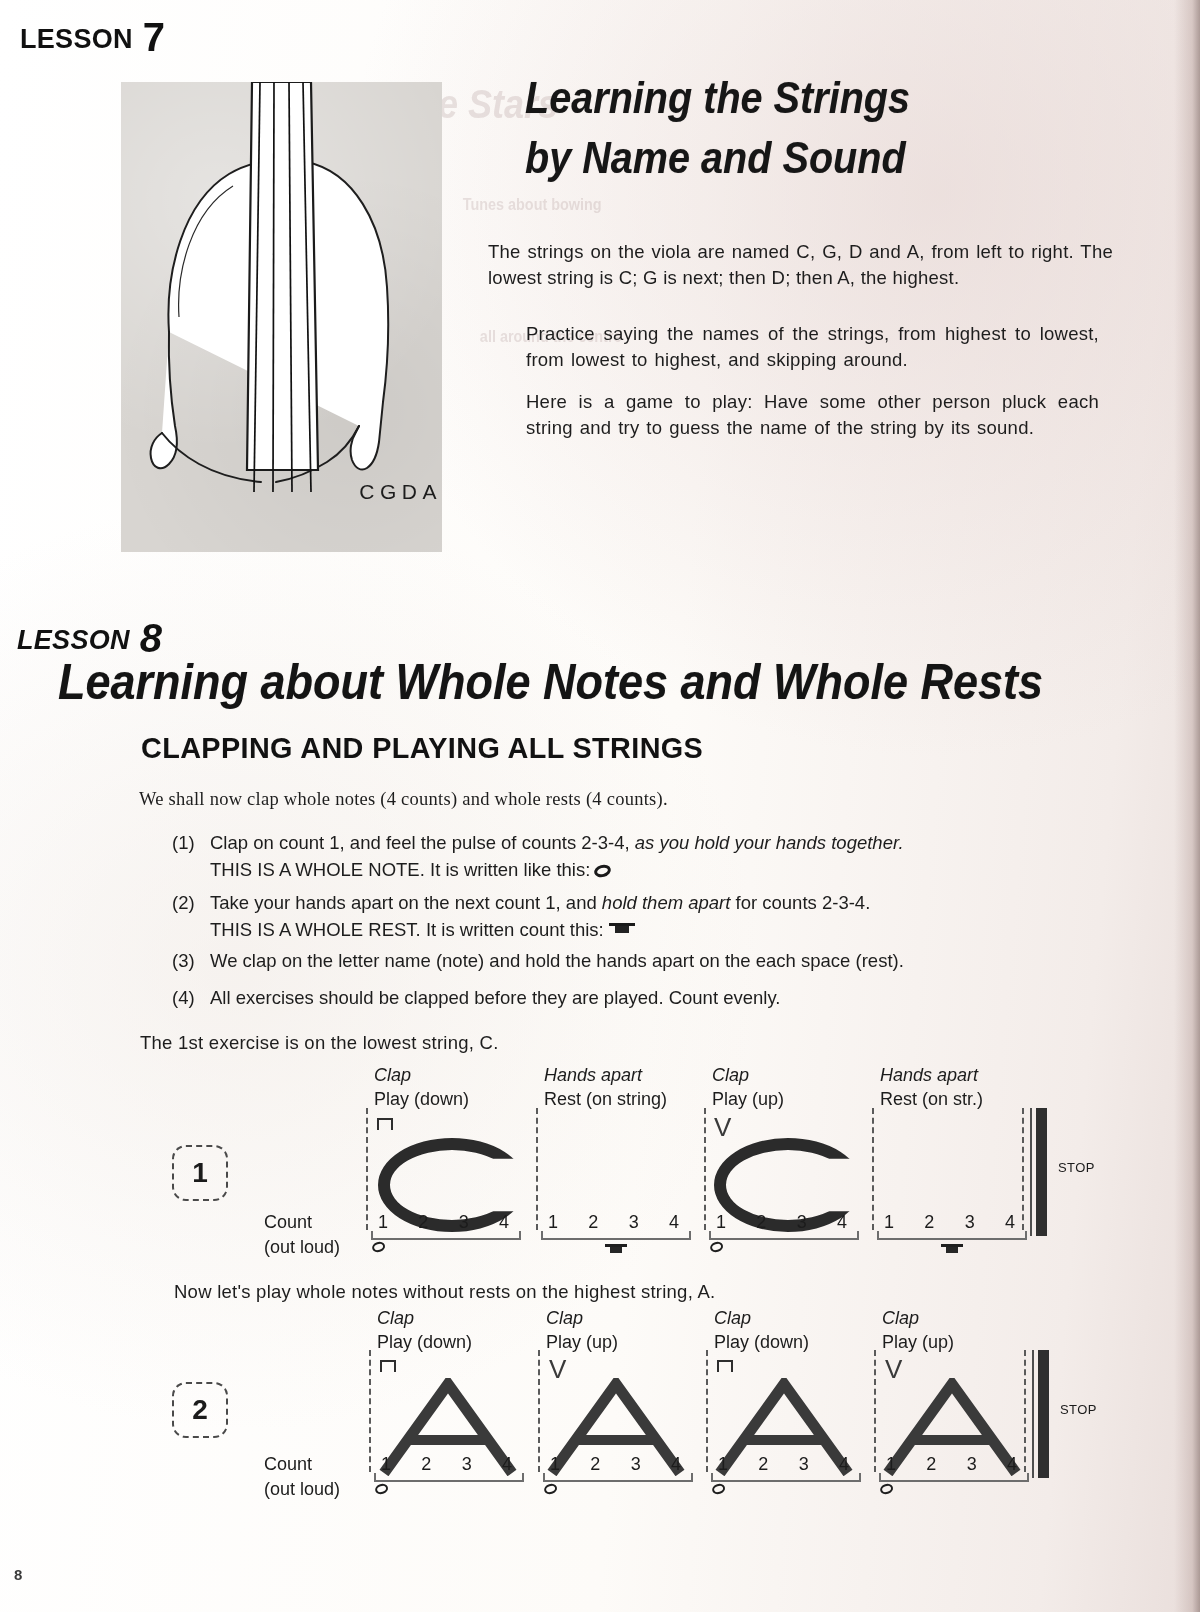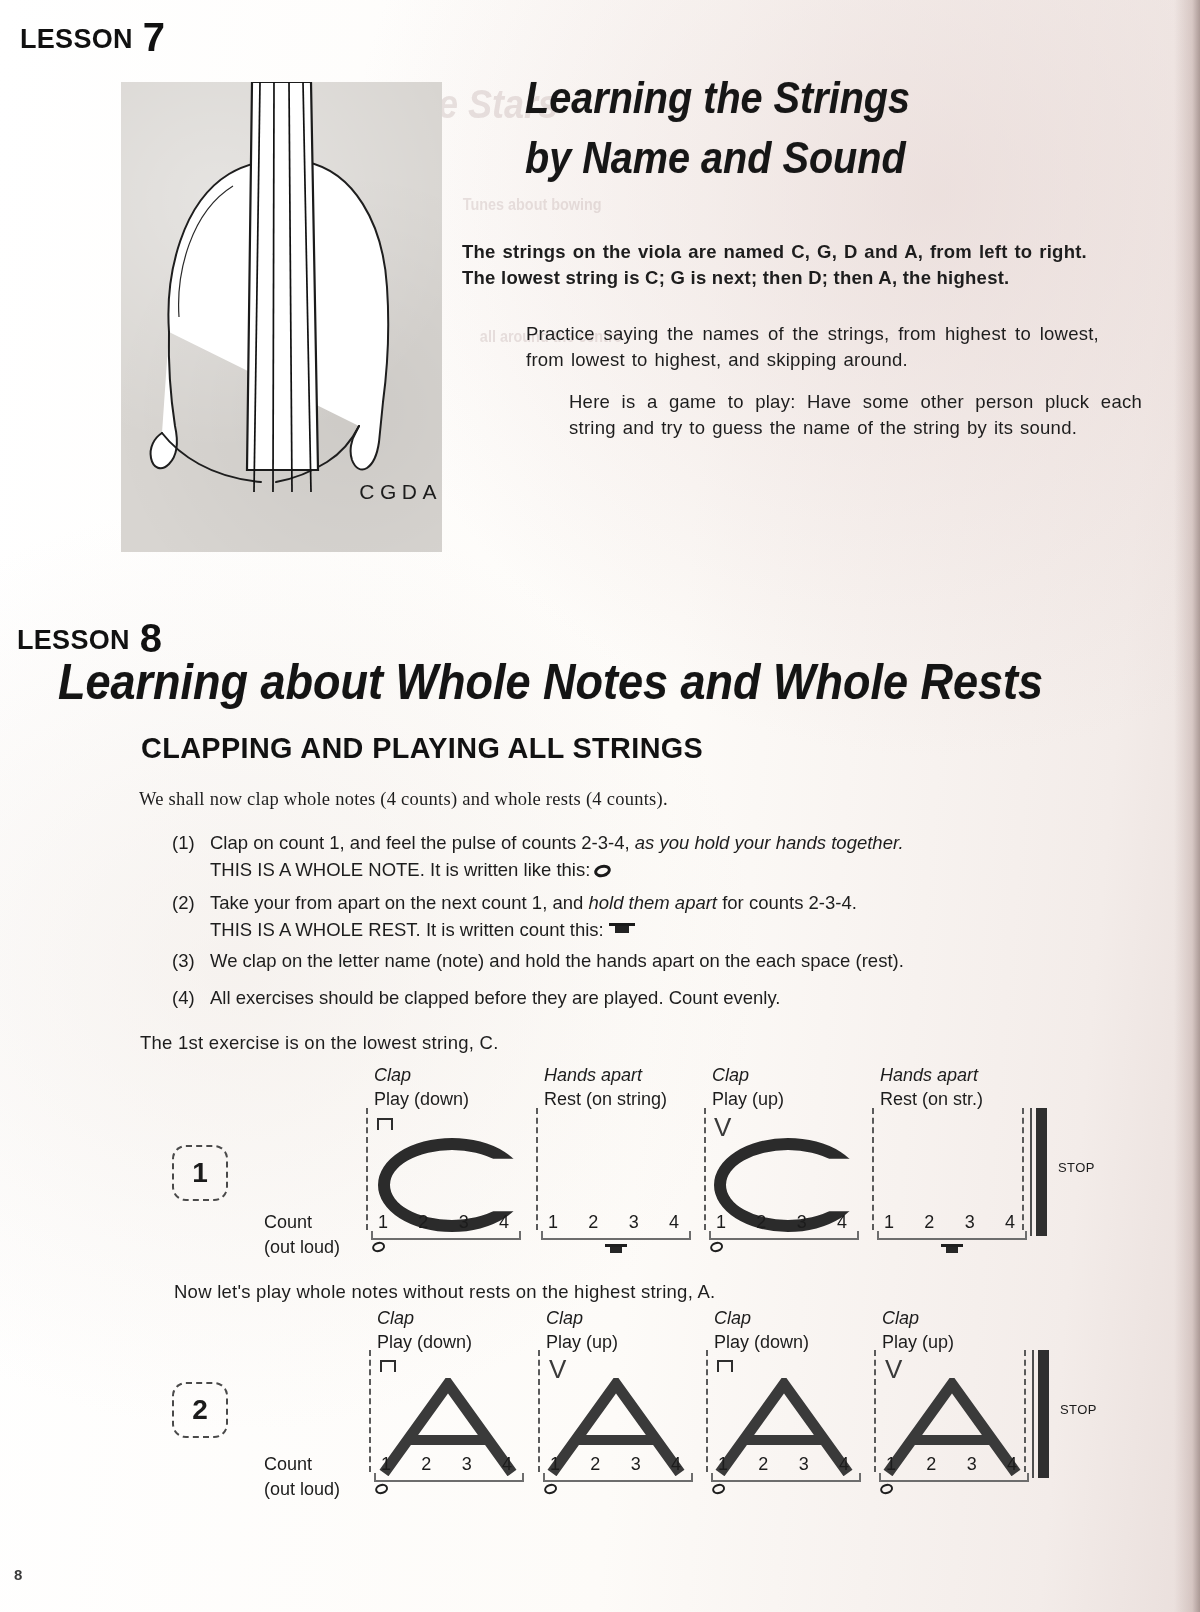--- a/index.html
+++ b/index.html
@@ -243,45 +243,45 @@
       <line x1="182" y1="0" x2="190" y2="410" stroke="#111" stroke-width="1.7"></line>
     </svg>
     <div class="cgda">CGDA</div>
   </div>
 
   <div class="title-7">
     <div>Learning the Strings</div>
     <div>by Name and Sound</div>
   </div>
 
-  <div class="para p-justify" style="left:462px; top:239px; width:625px;font-weight:bold;">The strings on the viola are named C, G, D and A, from left to right. The lowest string is C; G is next; then D; then A, the highest.</div>
+  <div class="para p-justify" style="left:488px; top:239px; width:625px;">The strings on the viola are named C, G, D and A, from left to right. The lowest string is C; G is next; then D; then A, the highest.</div>
   <div class="para p-justify spaced" style="left:526px; top:321px; width:573px;">Practice saying the names of the strings, from highest to lowest, from lowest to highest, and skipping around.</div>
-  <div class="para p-justify spaced" style="left:526px; top:389px; width:573px;margin-left:43px;">Here is a game to play: Have some other person pluck each string and try to guess the name of the string by its sound.</div>
-
-  <div class="lesson-tag" style="left:17px; top:613px;">
+  <div class="para p-justify spaced" style="left:526px; top:389px; width:573px;">Here is a game to play: Have some other person pluck each string and try to guess the name of the string by its sound.</div>
+
+  <div class="lesson-tag" style="left:17px; top:613px;font-style:italic;">
     <span class="word">LESSON</span><span class="num">8</span>
   </div>
 
   <div class="title-8">Learning about Whole Notes and Whole Rests</div>
   <div class="subhead">CLAPPING AND PLAYING ALL STRINGS</div>
 
   <div class="para" style="left:139px; top:786px; width:760px;font-family:Liberation Serif, serif;">We shall now clap whole notes (4 counts) and whole rests (4 counts).</div>
 
   <div class="numitem" style="left:172px; top:830px; width:840px;">
     <span class="n">(1)</span>
     <span class="bd">
       <span>Clap on count 1, and feel the pulse of counts 2-3-4, </span><i>as you hold your hands together.</i><br>
       <span>THIS IS A WHOLE NOTE. It is written like this:</span><span class="whole-note"></span>
     </span>
   </div>
 
   <div class="numitem" style="left:172px; top:890px; width:840px;">
     <span class="n">(2)</span>
     <span class="bd">
-      <span>Take your from apart on the next count 1, and </span><i>hold them apart</i><span> for counts 2-3-4.</span><br>
+      <span>Take your hands apart on the next count 1, and </span><i>hold them apart</i><span> for counts 2-3-4.</span><br>
       <span>THIS IS A WHOLE REST. It is written count this:</span><span class="whole-rest"></span>
     </span>
   </div>
 
   <div class="numitem" style="left:172px; top:948px; width:840px;">
     <span class="n">(3)</span>
     <span class="bd">We clap on the letter name (note) and hold the hands apart on the each space (rest).</span>
   </div>
 
   <div class="numitem" style="left:172px; top:985px; width:840px;">

